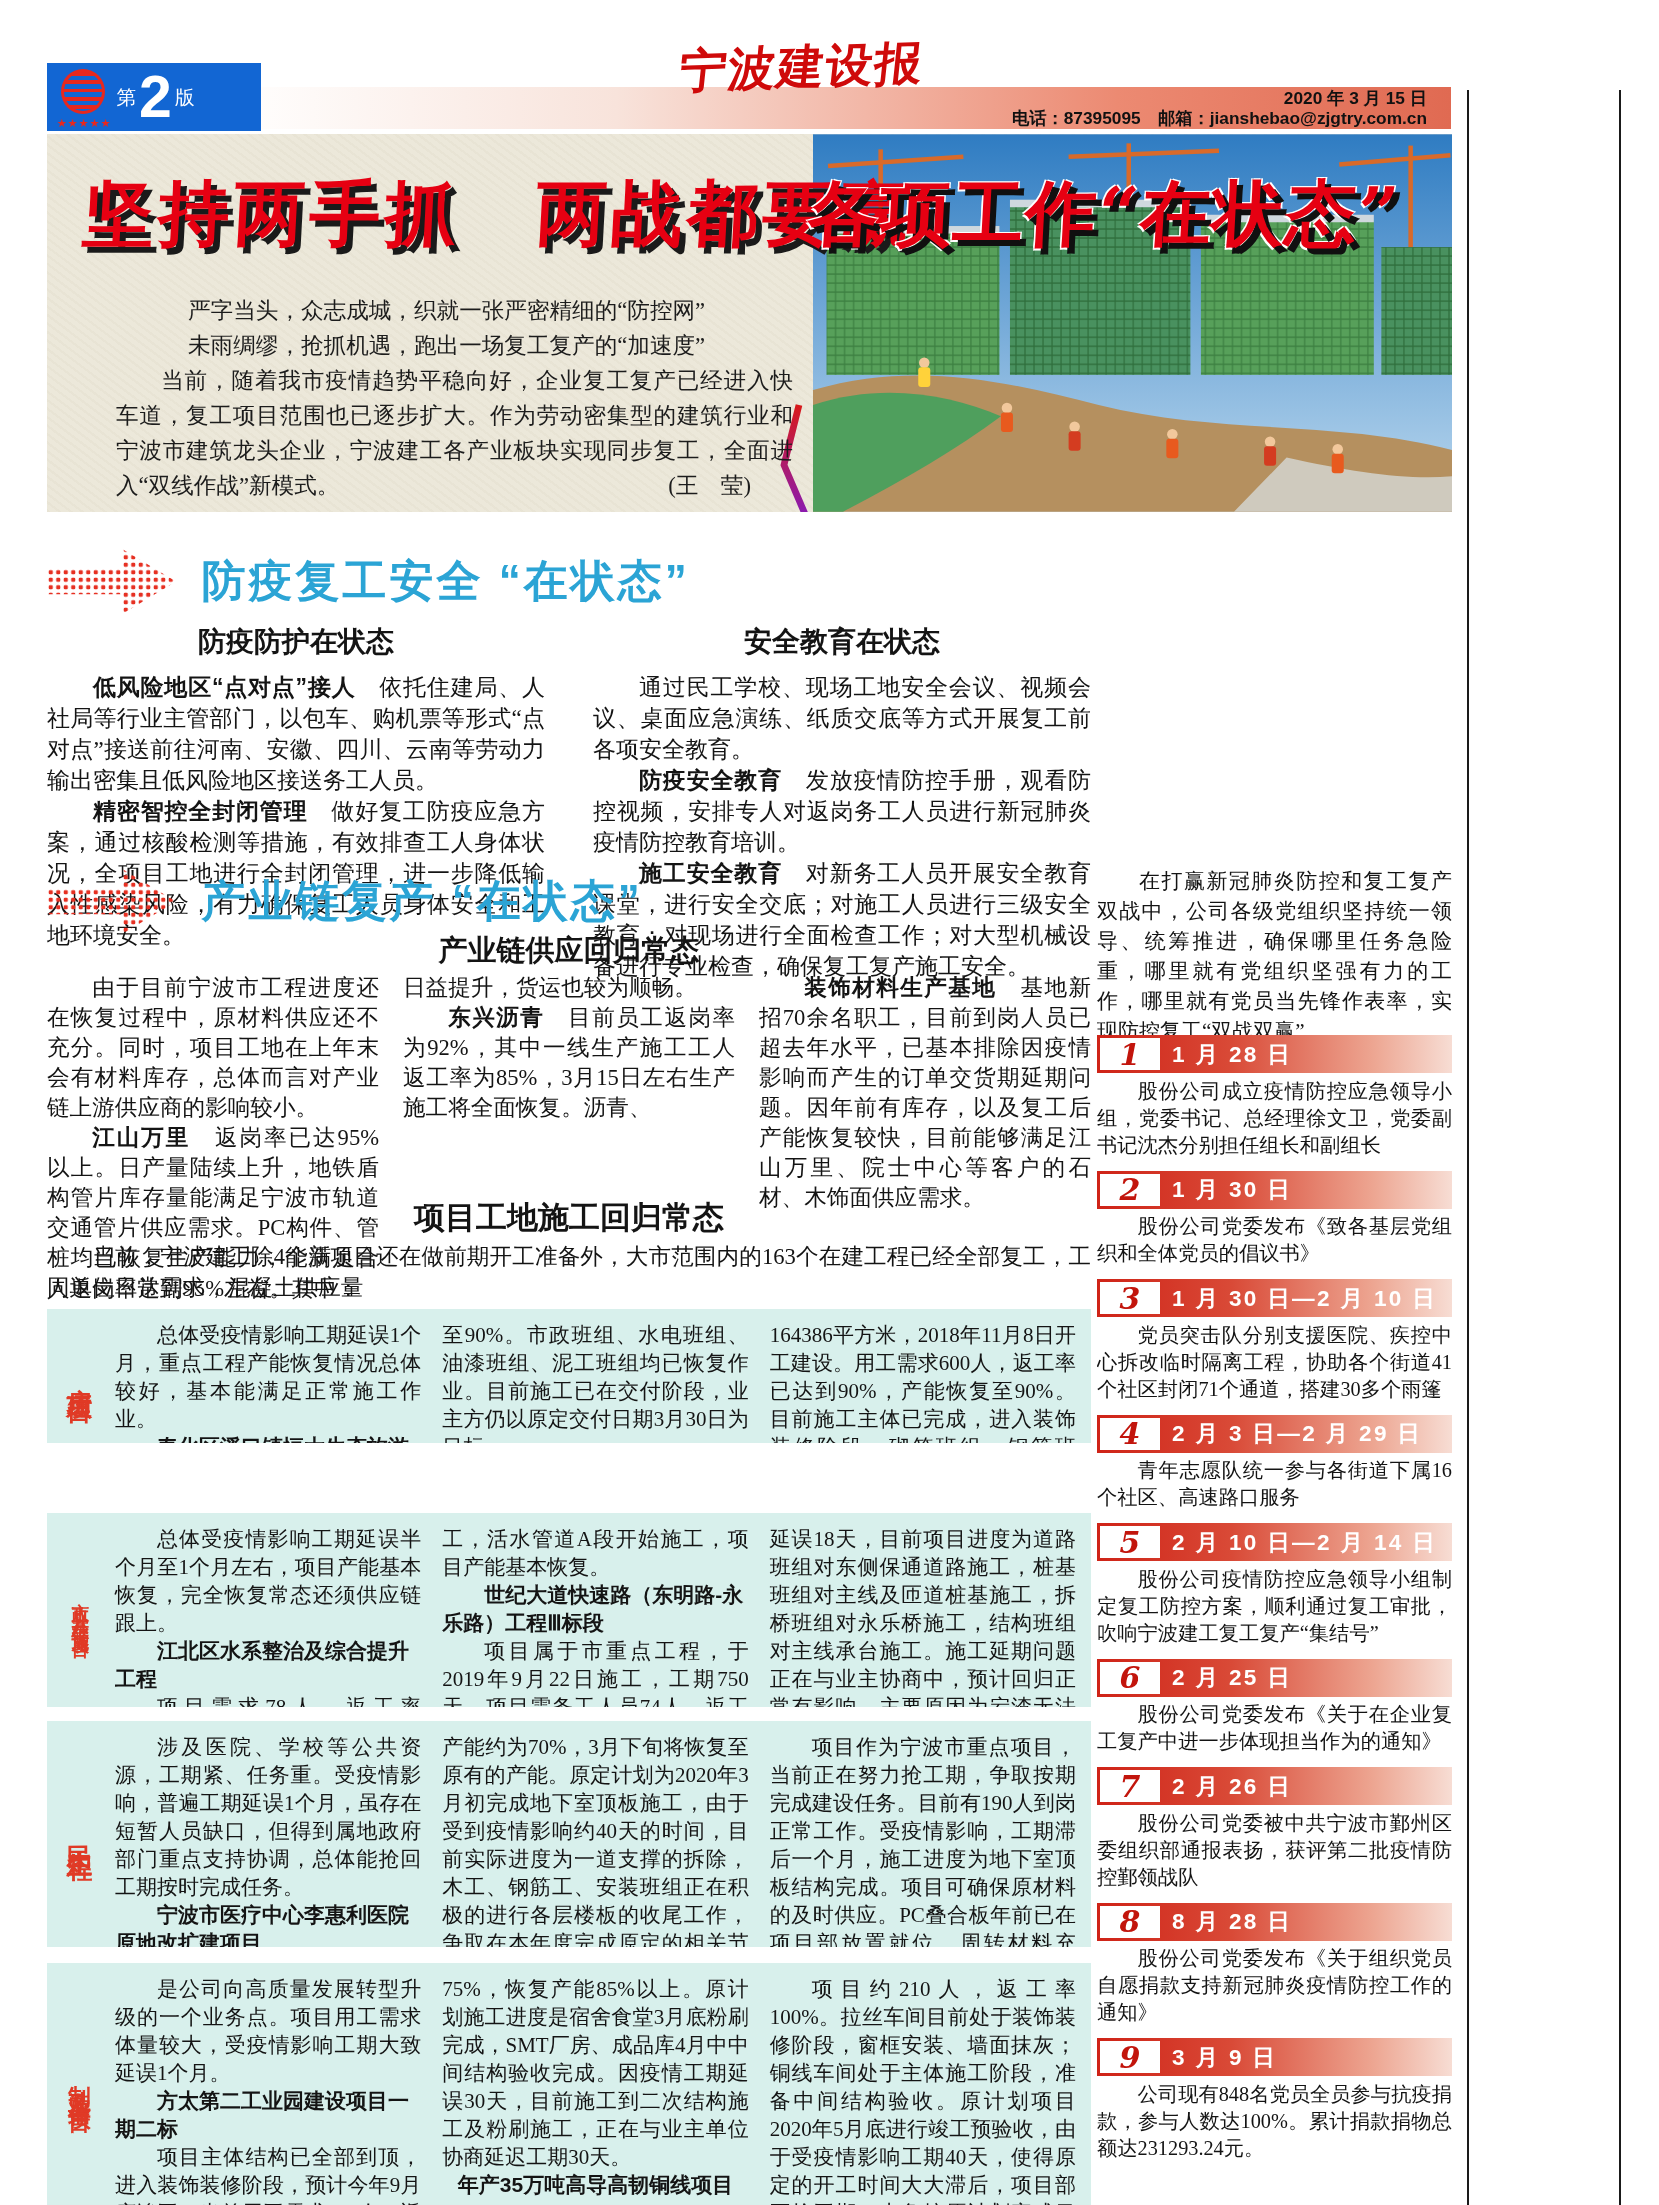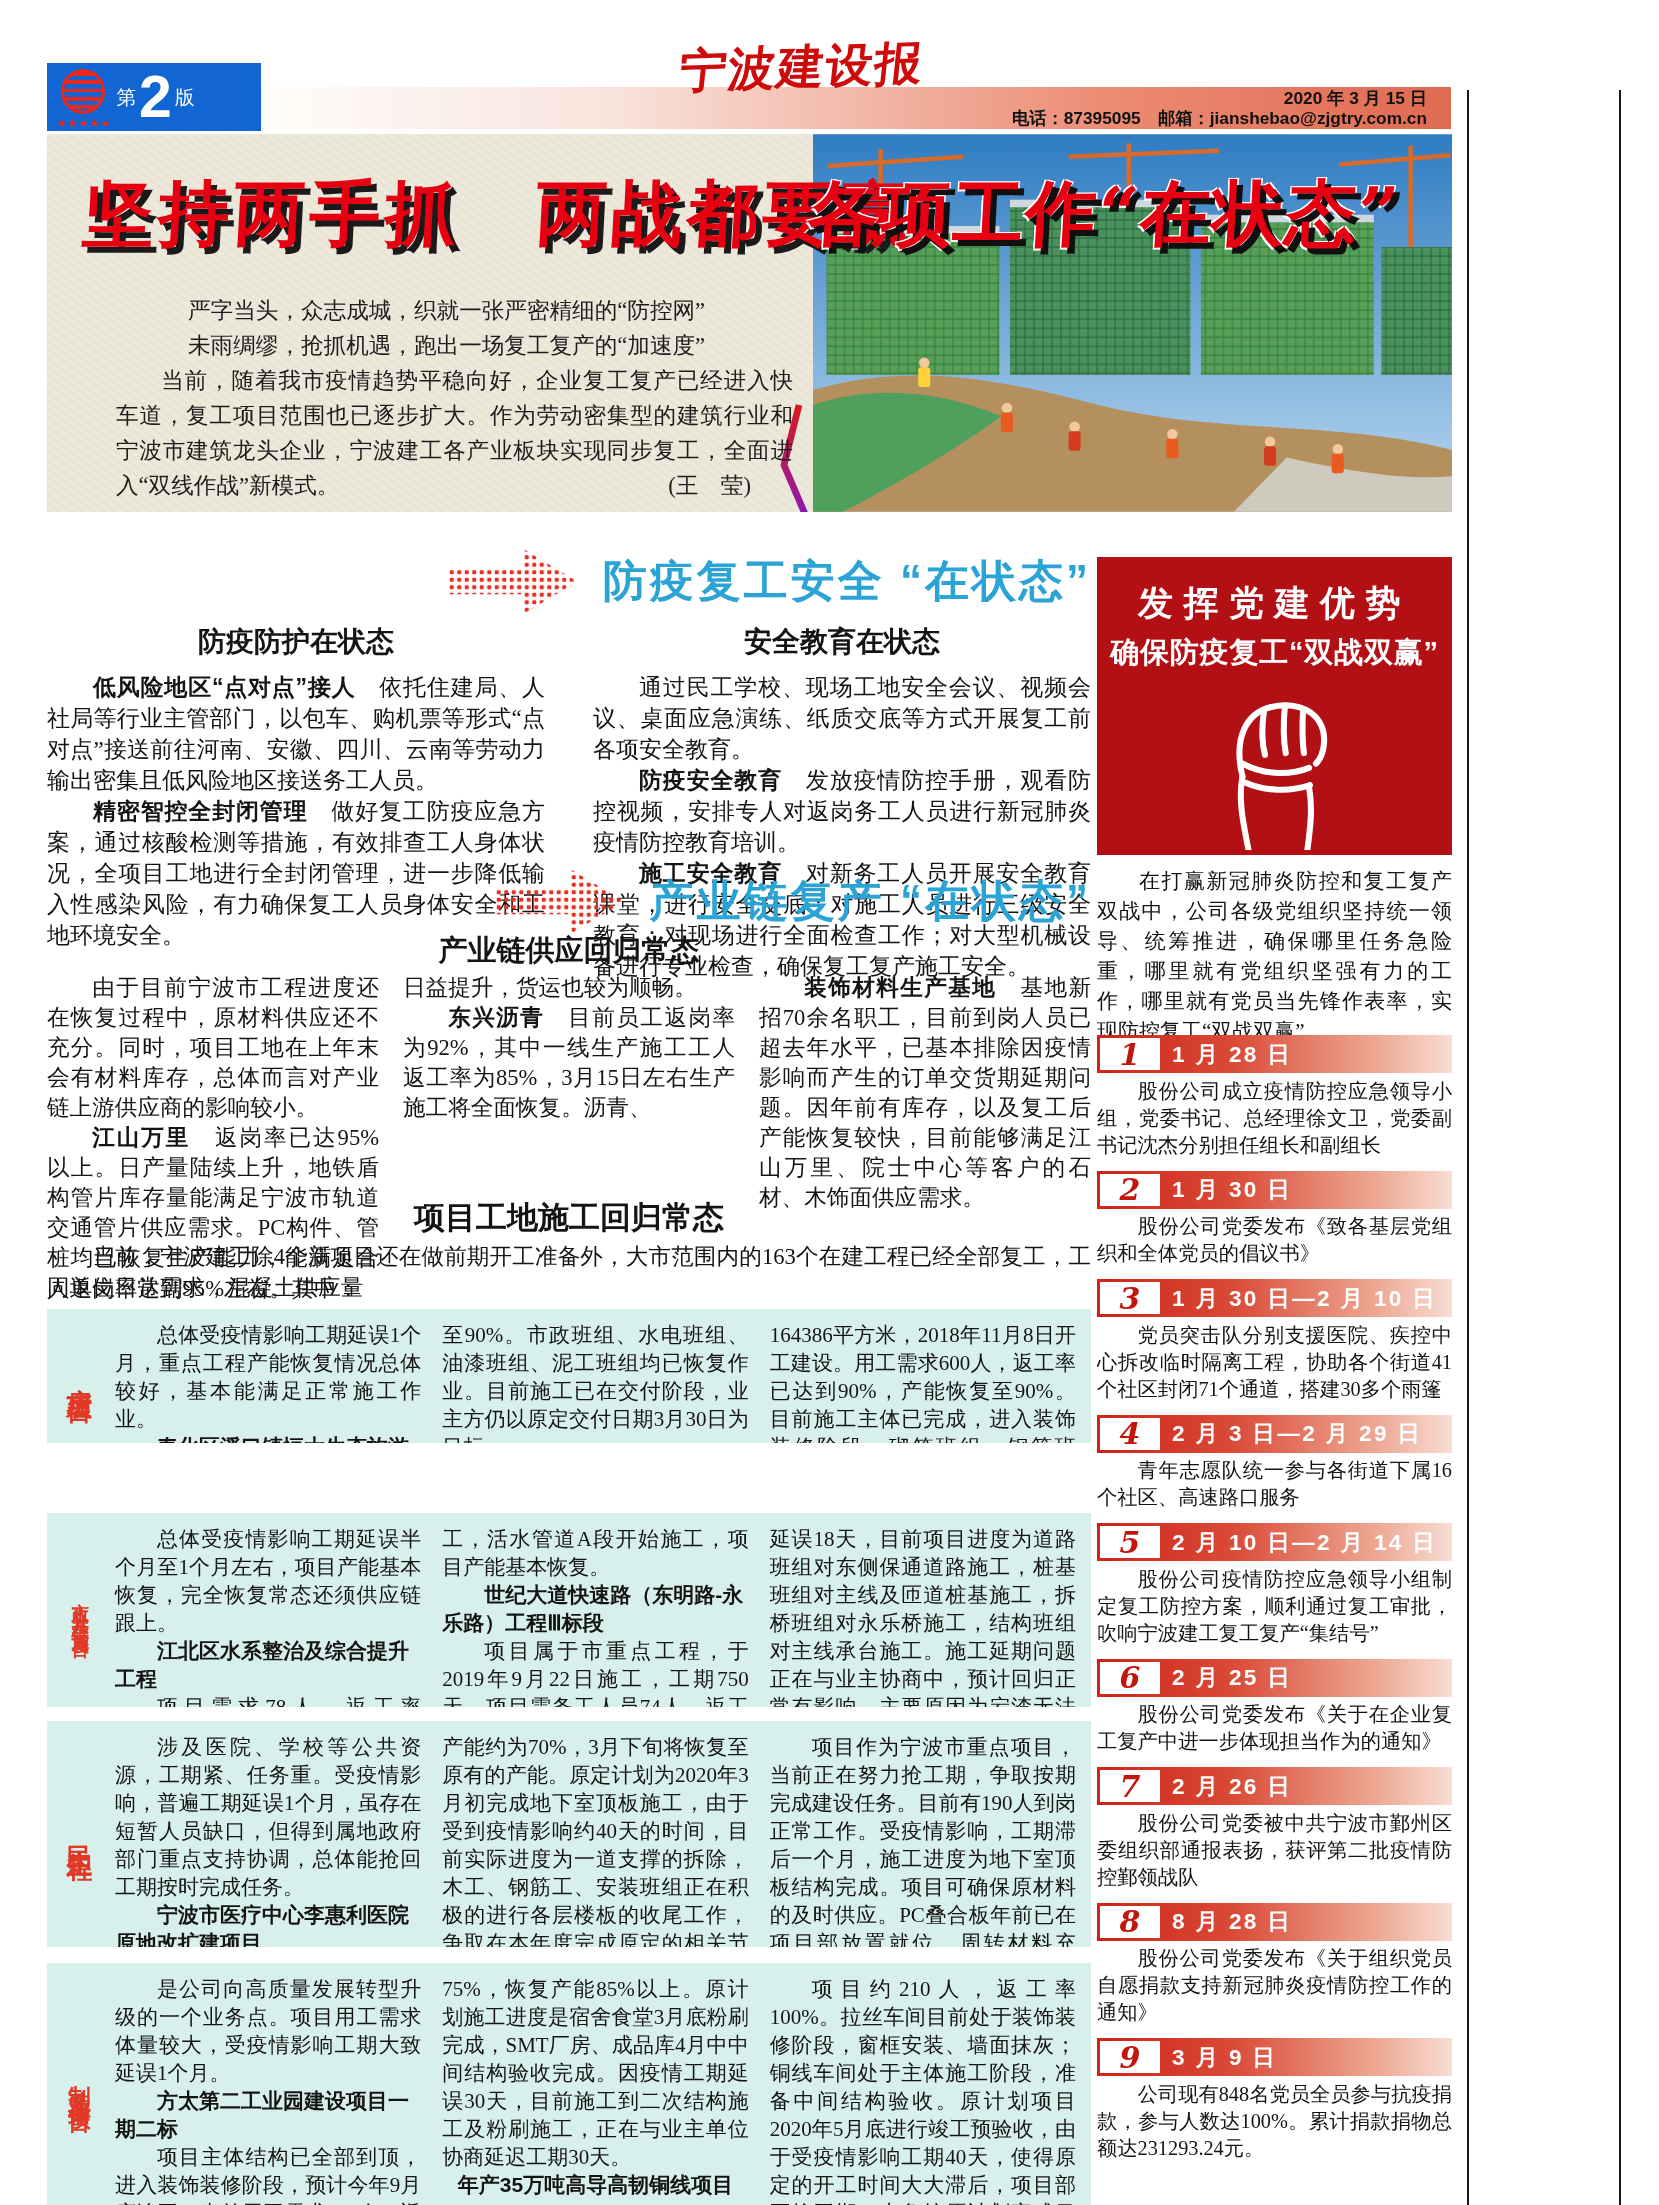--- a/index.html
+++ b/index.html
@@ -39,21 +39,21 @@
     letter-spacing:1.5px; text-shadow:6px 6px 0 #101010, -1.5px -1.5px 0 #ffffff, 1.5px -1.5px 0 #ffffff, -1.5px 1.5px 0 #ffffff;
     font-family:"DejaVu Serif",serif; transform:skewX(-3deg); z-index:4; white-space:nowrap; }
   .banner-intro { position:absolute; left:69px; top:159px; width:677px; font-size:22.6px; line-height:35px; color:#1c1c1c; z-index:3; }
   .banner-intro .ctr { margin-left:72px; }
   .banner-intro .jus { text-align:justify; text-indent:2em; }
   .byline { text-align:right; padding-right:42px; margin-top:-35px; font-size:22.6px; }
   .photo { position:absolute; right:0; top:0; width:639px; height:378px; }
   .ribbon { position:absolute; z-index:2; }
 
   
-  .sec-head { position:absolute; left:47px; width:1044px; display:flex; justify-content:flex-end; align-items:center; gap:25.6px; }
+  .sec-head { position:absolute; left:47px; width:1044px; display:flex; justify-content:flex-start; align-items:center; gap:25.6px; }
   .arrow { width:129px; height:71px; flex:0 0 auto;
     background:radial-gradient(circle,#e63022 2px,transparent 2.5px); background-size:7.5px 7.5px;
     clip-path:polygon(0 32%,58% 32%,58% 4%,100% 50%,58% 96%,58% 68%,0 68%); }
   .sec-title { font-size:44px; font-weight:bold; color:#2ba4d5; letter-spacing:3px;
     font-family:"Liberation Sans",sans-serif; white-space:nowrap; }
 
   
   .cols2 { position:absolute; left:47px; top:623px; width:1044px; display:flex; gap:48px; }
   .cols2 .col { flex:1; }
   .col-h { text-align:center; font-size:28px; font-weight:bold; font-family:"Liberation Sans",sans-serif; margin-bottom:10.5px; }
@@ -340,36 +340,20 @@
       <div class="rc">
         <p>75%，恢复产能85%以上。原计划施工进度是宿舍食堂3月底粉刷完成，SMT厂房、成品库4月中中间结构验收完成。因疫情工期延误30天，目前施工到二次结构施工及粉刷施工，正在与业主单位协商延迟工期30天。</p>
         <p class="bctr">年产35万吨高导高韧铜线项目</p>
       </div>
       <div class="rc">
         <p class="ind">项目约210人，返工率100%。拉丝车间目前处于装饰装修阶段，窗框安装、墙面抹灰；铜线车间处于主体施工阶段，准备中间结构验收。原计划项目2020年5月底进行竣工预验收，由于受疫情影响工期40天，使得原定的开工时间大大滞后，项目部正抢工期，力争按原计划完成目标。</p>
       </div>
     </div>
   </div>
 
-  <div class="side-box">
-    <div class="side-t1">发挥党建优势</div>
-    <div class="side-t2">确保防疫复工“双战双赢”</div>
-    <svg class="fist" width="181" height="173" viewBox="0 0 200 200">
-      <g fill="none" stroke="#ffffff" stroke-width="7" stroke-linecap="round">
-        <path d="M70,200 C63,165 58,140 63,115"></path>
-        <path d="M138,200 C142,170 144,150 140,128"></path>
-        <path d="M63,115 C52,70 68,42 95,35 C118,29 142,35 152,52 C161,67 158,90 148,100"></path>
-        <path d="M88,38 C85,58 85,75 89,90"></path>
-        <path d="M112,33 C110,55 110,72 113,88"></path>
-        <path d="M133,38 C132,58 132,74 134,88"></path>
-        <path d="M63,100 C85,112 115,115 140,105"></path>
-        <path d="M66,122 C88,132 118,133 141,125"></path>
-      </g>
-    </svg>
-  </div>
   <div class="side-intro">在打赢新冠肺炎防控和复工复产双战中，公司各级党组织坚持统一领导、统筹推进，确保哪里任务急险重，哪里就有党组织坚强有力的工作，哪里就有党员当先锋作表率，实现防控复工“双战双赢”。</div>
 
   <div class="timeline">
     <div class="t-bar">
         <div class="t-num">1</div>
         <div class="t-date">1 月 28 日</div>
       </div>
     <p class="t-text">股份公司成立疫情防控应急领导小组，党委书记、总经理徐文卫，党委副书记沈杰分别担任组长和副组长</p>
     <div class="t-bar">
         <div class="t-num">2</div>

